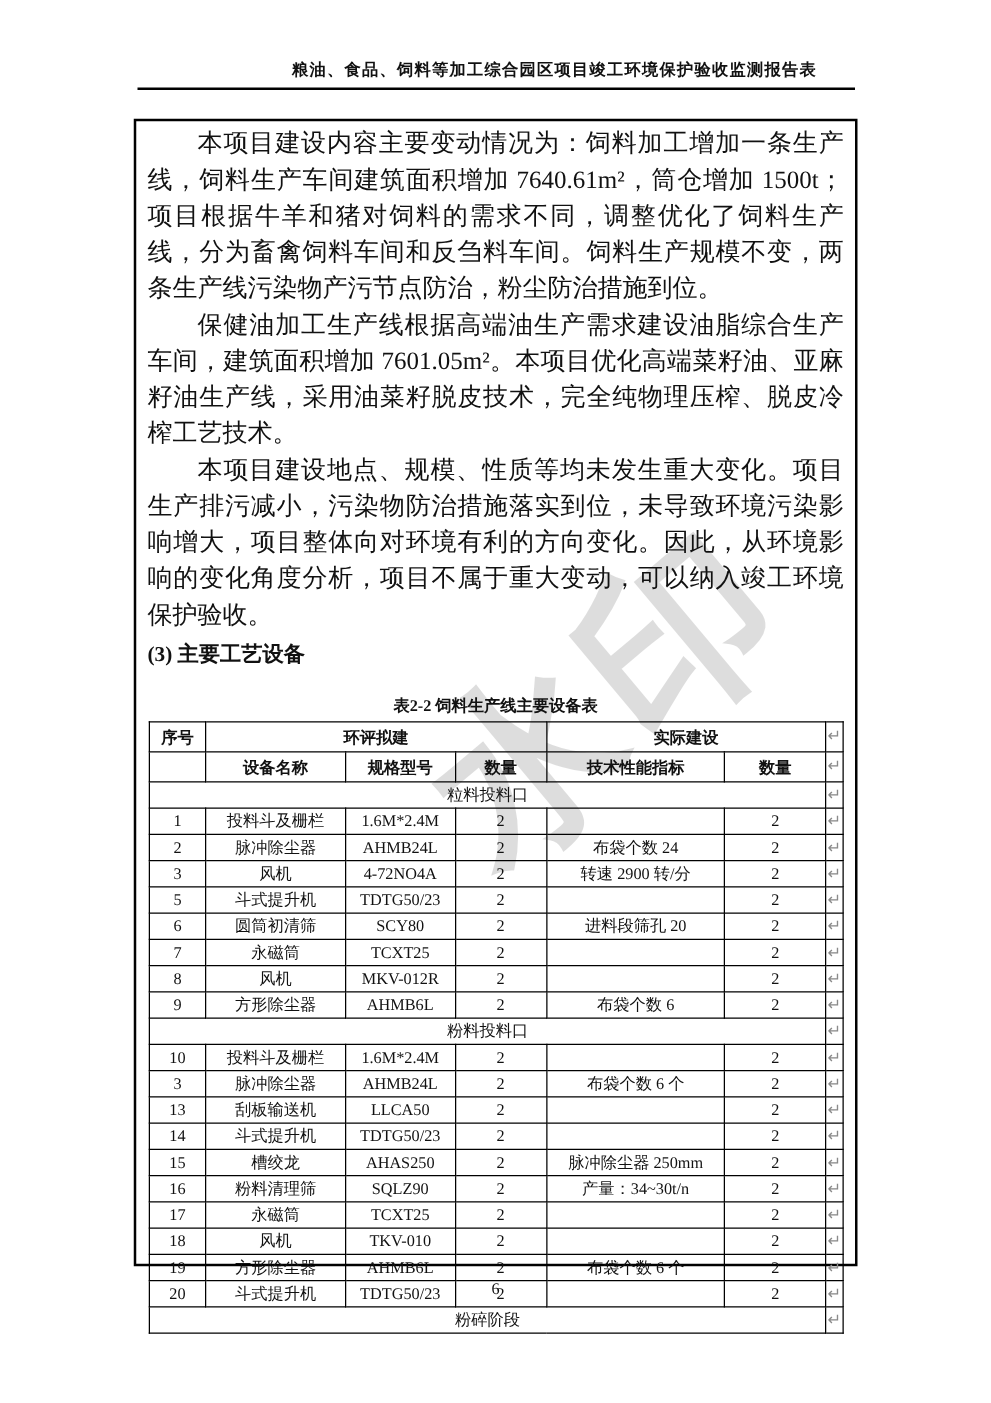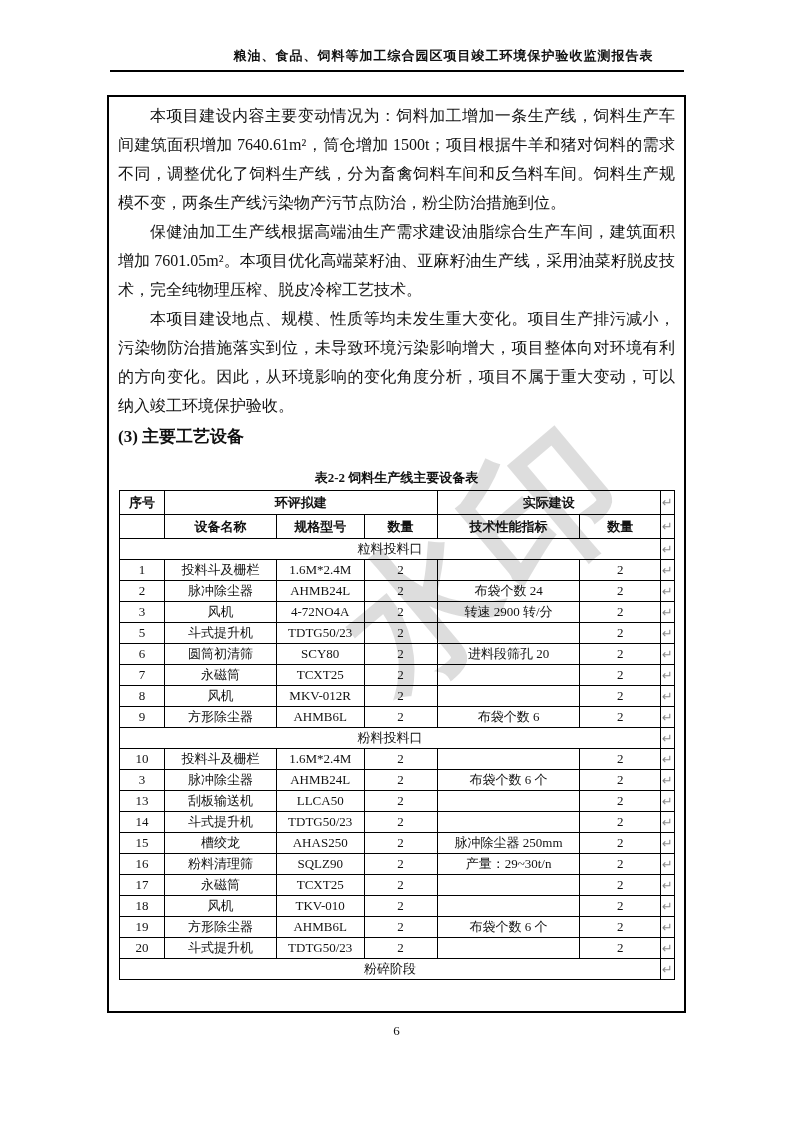--- a/index.html
+++ b/index.html
@@ -21,21 +21,21 @@
       position: absolute; left: 365px; top: 560px;
       font-size: 150px; font-weight: bold; color: #000; opacity: 0.13;
       transform: rotate(-40deg); transform-origin: 0 50%;
       letter-spacing: 8px; white-space: nowrap; pointer-events: none; z-index: 0;
     }
     .content-box {
       position: absolute; left: 107px; top: 95px; width: 579px; height: 918px;
       border: 2px solid #000; padding: 4px 9px 0 9px; z-index: 1; background: transparent;
     }
     .para {
-      font-size: 16px; line-height: 29px; text-align: justify; text-indent: 2em;
+      font-size: 20px; line-height: 29px; text-align: justify; text-indent: 2em;
       font-family: "Liberation Serif", "DejaVu Serif", serif;
     }
     .section-heading { font-size: 17px; font-weight: bold; line-height: 26px; margin-top: 4px; }
     .table-title { font-size: 13px; font-weight: bold; text-align: center; line-height: 24px; margin-top: 16px; }
     table.equip { border-collapse: collapse; table-layout: fixed; margin-left: 1px; }
     table.equip td, table.equip th {
       border: 1px solid #000; font-size: 13px; text-align: center; vertical-align: middle;
       height: 21px; padding: 0 1px; overflow: hidden; white-space: nowrap; font-weight: normal;
     }
     table.equip th { font-weight: bold; }
@@ -213,21 +213,21 @@
           <td>2</td>
           <td>脉冲除尘器 250mm</td>
           <td>2</td>
           <td class="mark">↵</td>
         </tr>
         <tr>
           <td>16</td>
           <td>粉料清理筛</td>
           <td>SQLZ90</td>
           <td>2</td>
-          <td>产量：29~30t/n</td>
+          <td>产量：34~30t/n</td>
           <td>2</td>
           <td class="mark">↵</td>
         </tr>
         <tr>
           <td>17</td>
           <td>永磁筒</td>
           <td>TCXT25</td>
           <td>2</td>
           <td></td>
           <td>2</td>

